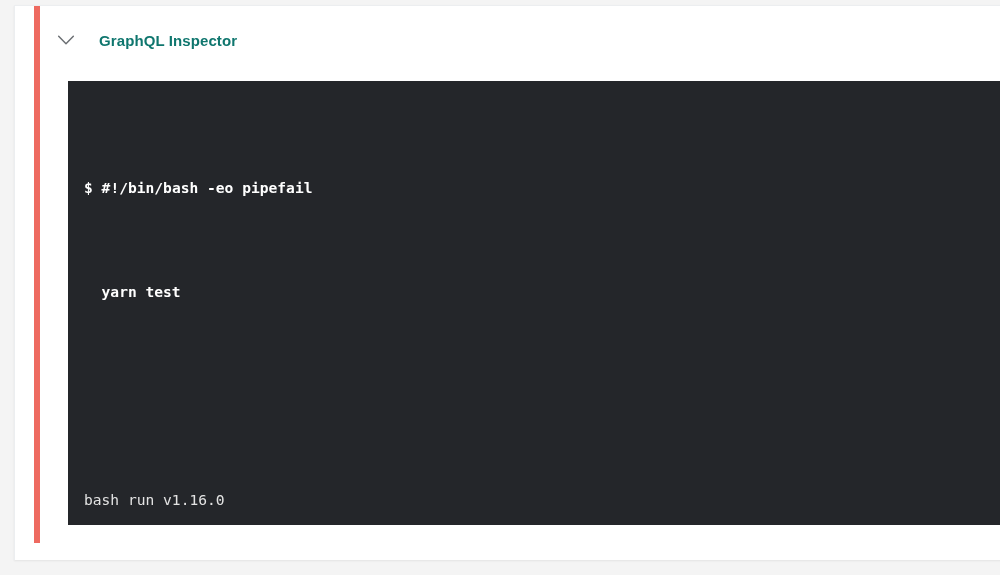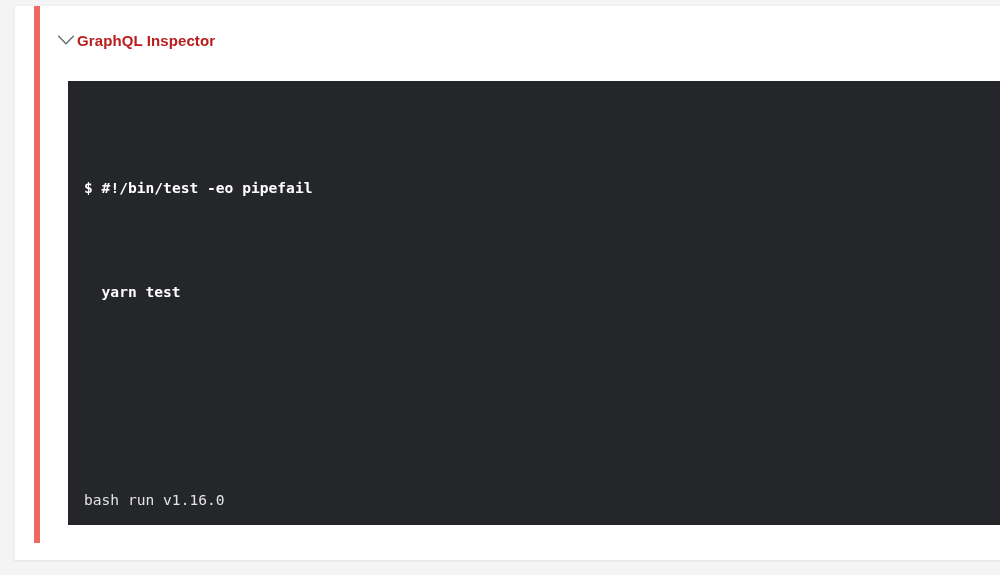--- a/index.html
+++ b/index.html
@@ -54,23 +54,24 @@
     height: 32px;
   }
   .chevron-icon {
     width: 22px;
     height: 22px;
     display: block;
     flex: 0 0 auto;
   }
   .chevron-icon svg { display: block; }
   .card-title {
+    margin-left: 22px;
     font-size: 15px;
     font-weight: bold;
-    color: #b91c1c;
+    color: #0f766e;
     letter-spacing: 0.1px;
     white-space: nowrap;
   }
 
   
   .terminal {
     position: absolute;
     left: 53px;
     top: 75px;
     right: 0;
@@ -107,21 +108,21 @@
         <svg viewBox="0 0 24 24" width="22" height="22" fill="none" stroke="#6b6f73" stroke-width="1.6" stroke-linecap="round" stroke-linejoin="round">
           <polyline points="4,8 12,16 20,8"></polyline>
         </svg>
       </span>
       <span class="card-title">GraphQL Inspector</span>
     </div>
 
     <div class="terminal">
       <div class="terminal-inner">
 
-        <div class="line bold-line"><span>$</span> <span>#!/bin/test -eo pipefail</span></div>
+        <div class="line bold-line"><span>$</span> <span>#!/bin/bash -eo pipefail</span></div>
 
         <div class="line bold-line">  <span>yarn test</span></div>
 
         <div class="line blank"></div>
 
         <div class="line"><span class="txt">bash run v1.16.0</span></div>
 
         
 
         

